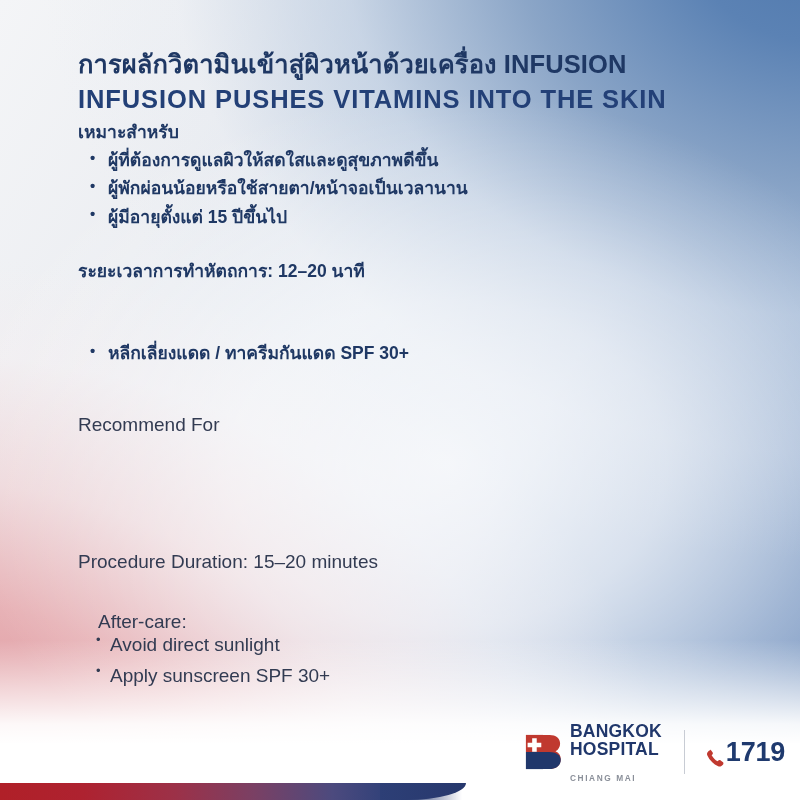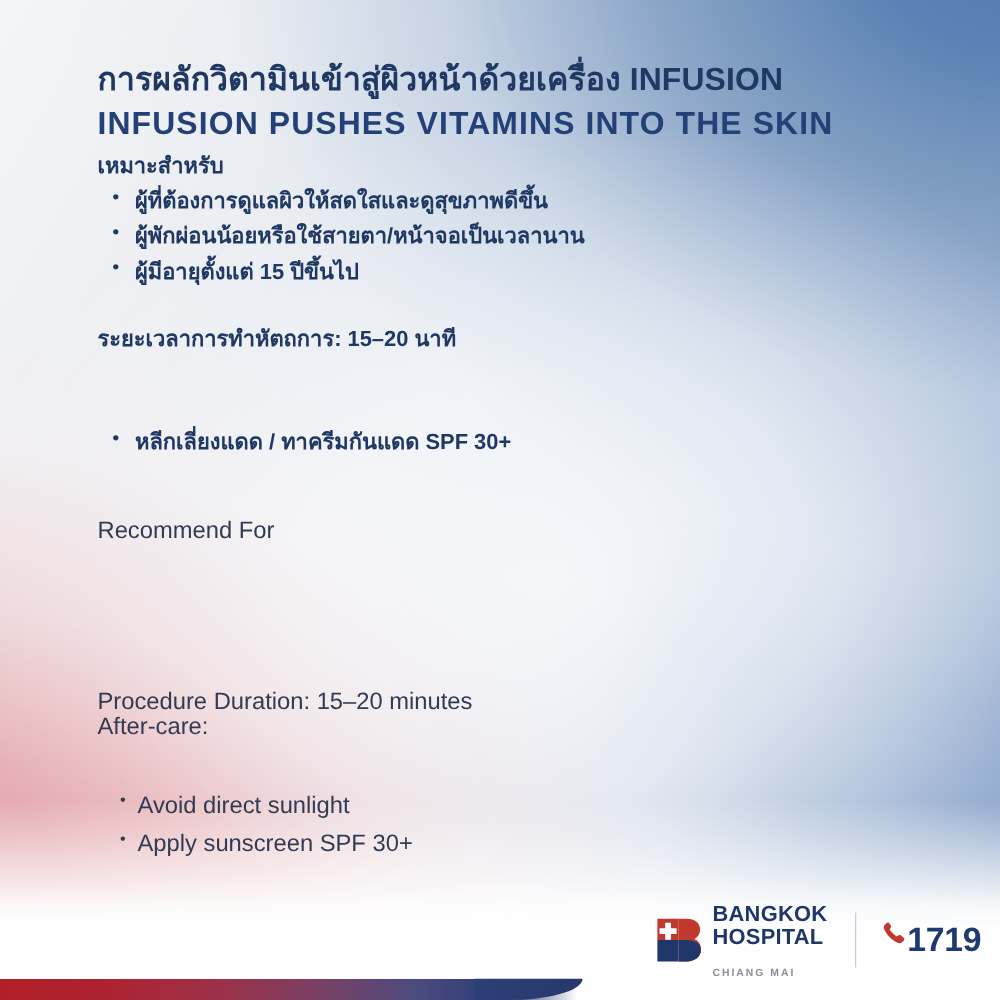--- a/index.html
+++ b/index.html
@@ -247,21 +247,21 @@
     letter-spacing: 1.6px;
   }
   .divider {
     width: 1px;
     height: 44px;
     background: #c8ccd4;
     margin: 0 20px 0 22px;
   }
   .hotline {
     display: flex;
-    align-items: flex-start;
+    align-items: flex-end;
   }
   .phone-icon {
     width: 19px;
     height: 19px;
     margin-right: 2px;
     display: block;
   }
   .hotline-num {
     font-size: 27px;
     font-weight: 700;
@@ -290,33 +290,33 @@
     <div class="block title-en" style="top:84px;">INFUSION PUSHES VITAMINS INTO THE SKIN</div>
 
     <div class="block th-head" style="top:120px;">เหมาะสำหรับ</div>
 
     <ul class="th-list block" style="top:146px;">
       <li>ผู้ที่ต้องการดูแลผิวให้สดใสและดูสุขภาพดีขึ้น</li>
       <li>ผู้พักผ่อนน้อยหรือใช้สายตา/หน้าจอเป็นเวลานาน</li>
       <li>ผู้มีอายุตั้งแต่ 15 ปีขึ้นไป</li>
     </ul>
 
-    <div class="block th-line" style="top:259px;">ระยะเวลาการทำหัตถการ: 15–20 นาที</div>
+    <div class="block th-line" style="top:259px;">ระยะเวลาการทำหัตถการ: 12–20 นาที</div>
 
 
     <ul class="th-list block" style="top:339px;">
       <li>หลีกเลี่ยงแดด / ทาครีมกันแดด SPF 30+</li>
     </ul>
 
     <div class="block en-head" style="top:411px;">Recommend For</div>
 
 
     <div class="block en-line" style="top:548px;">Procedure Duration: 15–20 minutes</div>
 
-    <div class="block en-head" style="top:568px;">After-care:</div>
+    <div class="block en-head" style="top:608px;margin-left:20px;">After-care:</div>
 
     <ul class="en-list block" style="top:630px;">
       <li>Avoid direct sunlight</li>
       <li>Apply sunscreen SPF 30+</li>
     </ul>
 
   </div>
 
   <div class="footer">
 

